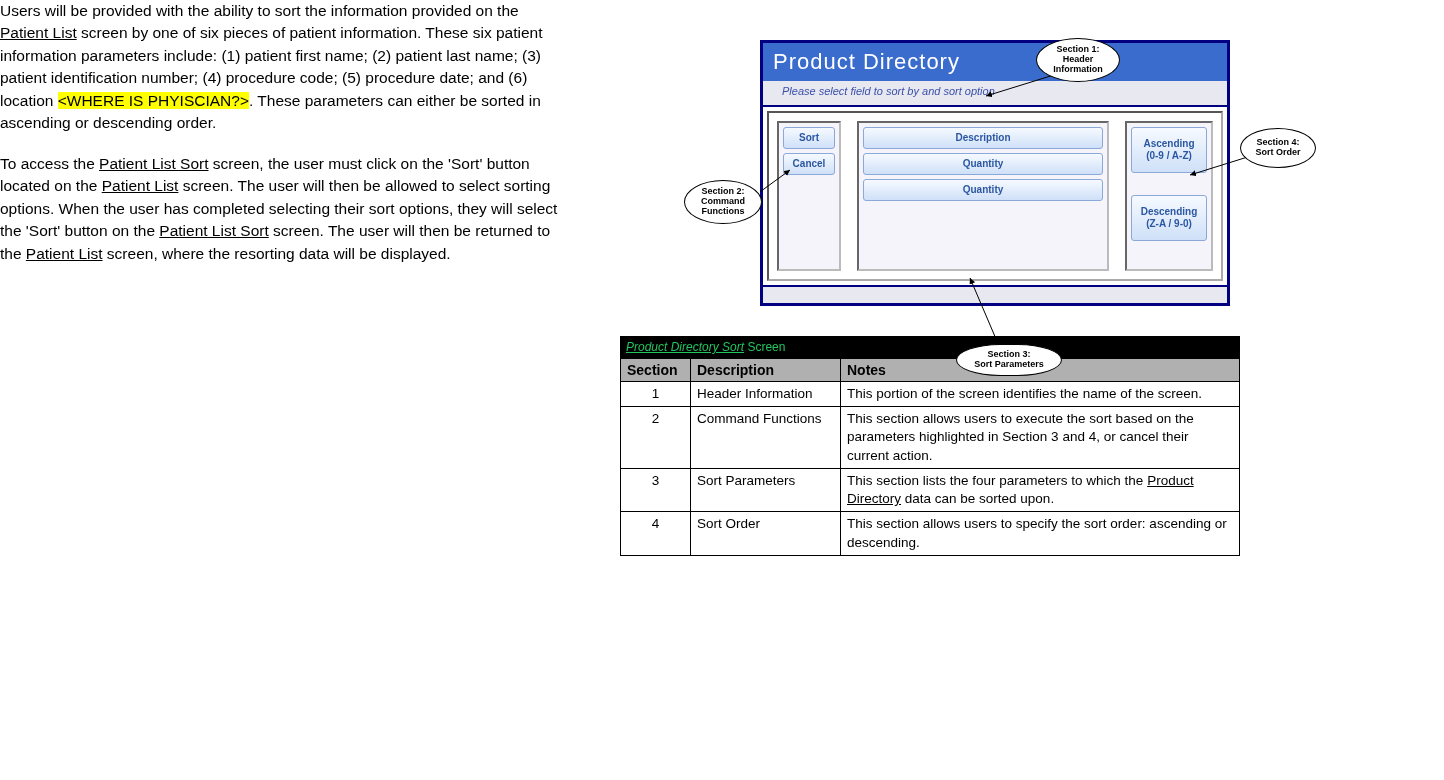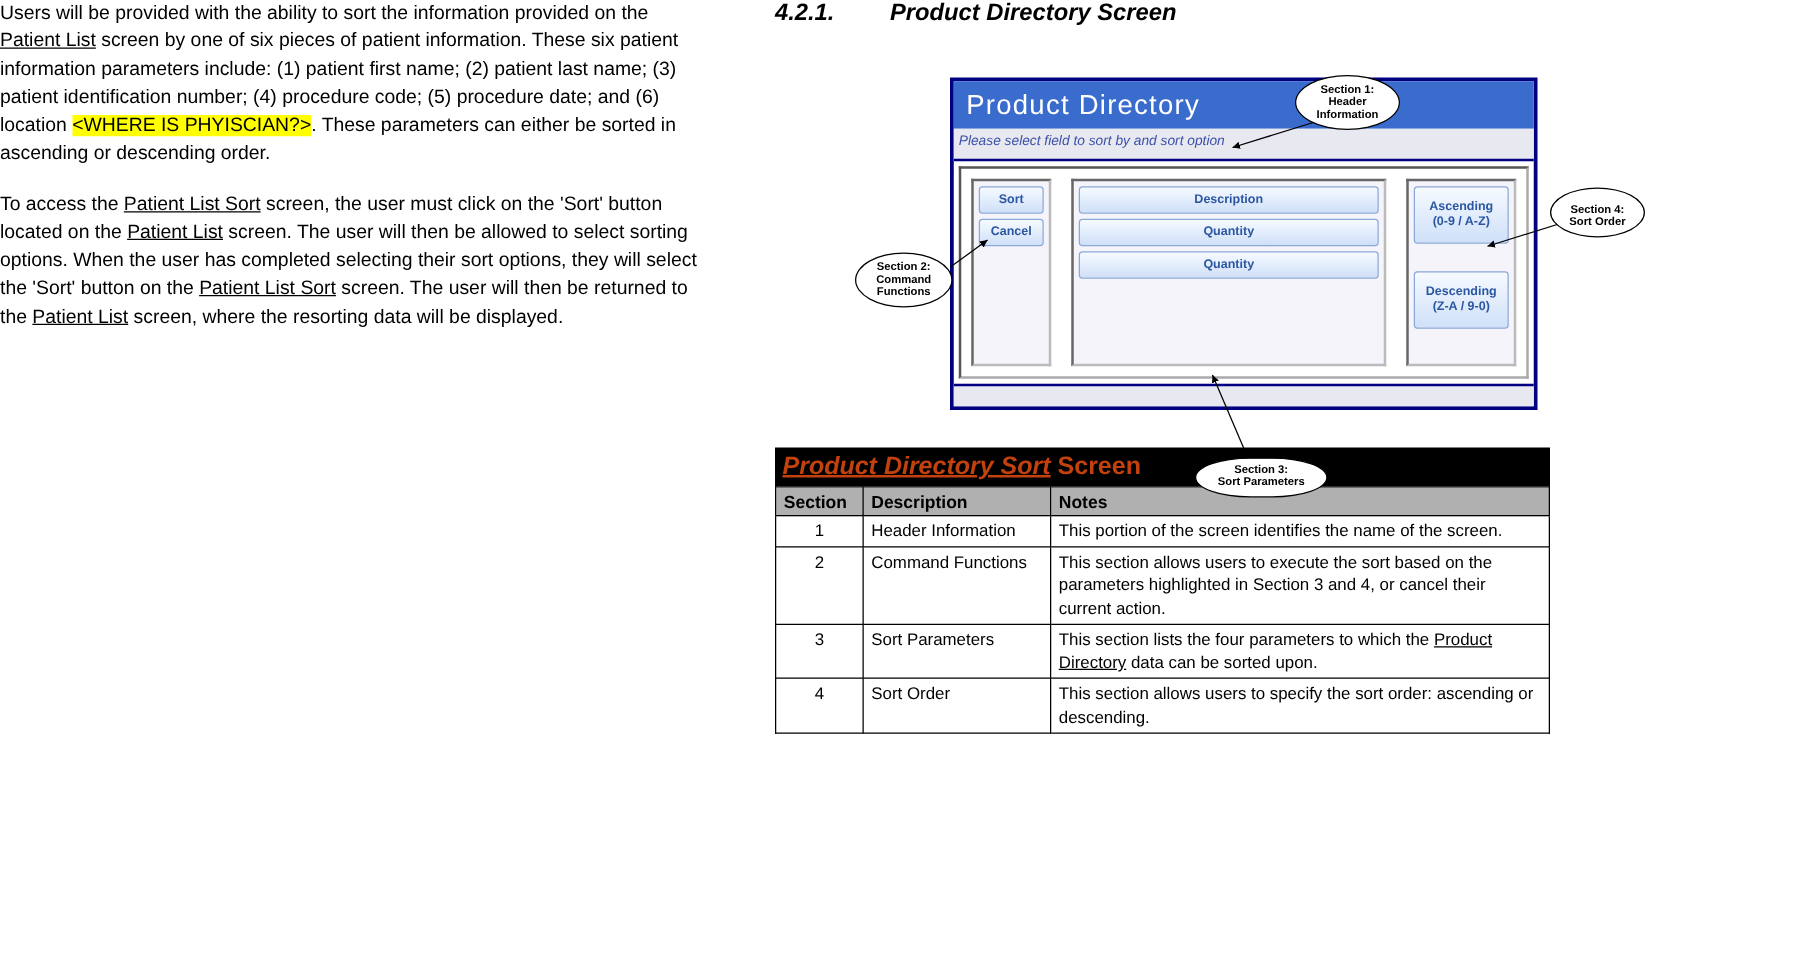--- a/index.html
+++ b/index.html
@@ -40,21 +40,21 @@
       color: #fff;
       font-size: 22px;
       padding: 6px 10px;
       font-family: Verdana, sans-serif;
       letter-spacing: 1px;
     }
     .mock-sub {
       color: #3a50a8;
       font-style: italic;
       font-size: 11px;
-      padding: 4px 4px 8px;
+      padding: 4px 19px 8px;
       border-bottom: 2px solid #000080;
       background: #e8e8f0;
     }
     .mock-body {
       display: flex;
       gap: 16px;
       padding: 8px;
       min-height: 170px;
       border: 2px inset #aaa;
       margin: 4px;
@@ -89,35 +89,35 @@
       position: absolute;
       background: #fff;
       border: 1px solid #000;
       border-radius: 50%;
       text-align: center;
       font-size: 9px;
       font-weight: bold;
       line-height: 1.1;
       padding: 6px 4px;
       display: flex;
-      align-items: flex-end;
+      align-items: center;
       justify-content: center;
     }
     svg.arrows { position: absolute; pointer-events: none; top: 0; left: 0; }
 
     
     .spec-table { width: 620px; border-collapse: collapse; font-size: 13.5px; }
     .spec-table caption {
       background: #000;
-      color: #c2410c;
-      font-weight: bold;
+      color: #22c55e;
+      font-weight: normal;
       font-style: italic;
       text-align: left;
       padding: 4px 6px;
-      font-size: 20px;
+      font-size: 12px;
     }
     .spec-table caption .plain { font-style: normal; text-decoration: none; }
     .spec-table th {
       background: #b0b0b0;
       text-align: left;
       padding: 3px 6px;
       border: 1px solid #000;
       font-size: 14px;
     }
     .spec-table td {
@@ -137,23 +137,20 @@
     <p>
       <span>Users will be provided with the ability to sort the information provided on the </span><span class="ul">Patient List</span><span> screen by one of six pieces of patient information.  These six patient information parameters include: (1) patient first name; (2) patient last name; (3) patient identification number; (4) procedure code; (5) procedure date; and (6) location </span><span class="mark">&lt;WHERE IS PHYISCIAN?&gt;</span><span>.  These parameters can either be sorted in ascending or descending order.</span>
     </p>
     <p>
       <span>To access the </span><span class="ul">Patient List Sort</span><span> screen, the user must click on the 'Sort' button located on the </span><span class="ul">Patient List</span><span> screen.  The user will then be allowed to select sorting options.  When the user has completed selecting their sort options, they will select the 'Sort' button on the </span><span class="ul">Patient List Sort</span><span> screen.  The user will then be returned to the </span><span class="ul">Patient List</span><span> screen, where the resorting data will be displayed.</span>
     </p>
   </div>
 </div>
 
 <div class="right-col">
-  <h2 class="section-title">
-    <span class="num" style="width:92px">4.2.1.</span><span>Product Directory Screen</span>
-  </h2>
 
   <div class="mock-wrapper">
     <svg class="arrows" width="560" height="350">
       <defs>
           <marker id="ah" markerWidth="8" markerHeight="8" refX="6" refY="3" orient="auto">
             <path d="M0,0 L6,3 L0,6 Z" fill="#000"></path>
           </marker>
         </defs>
       <line x1="310" y1="30" x2="226" y2="56" stroke="#000" marker-end="url(#ah)"></line>
       <line x1="-18" y1="165" x2="30" y2="130" stroke="#000" marker-end="url(#ah)"></line>

